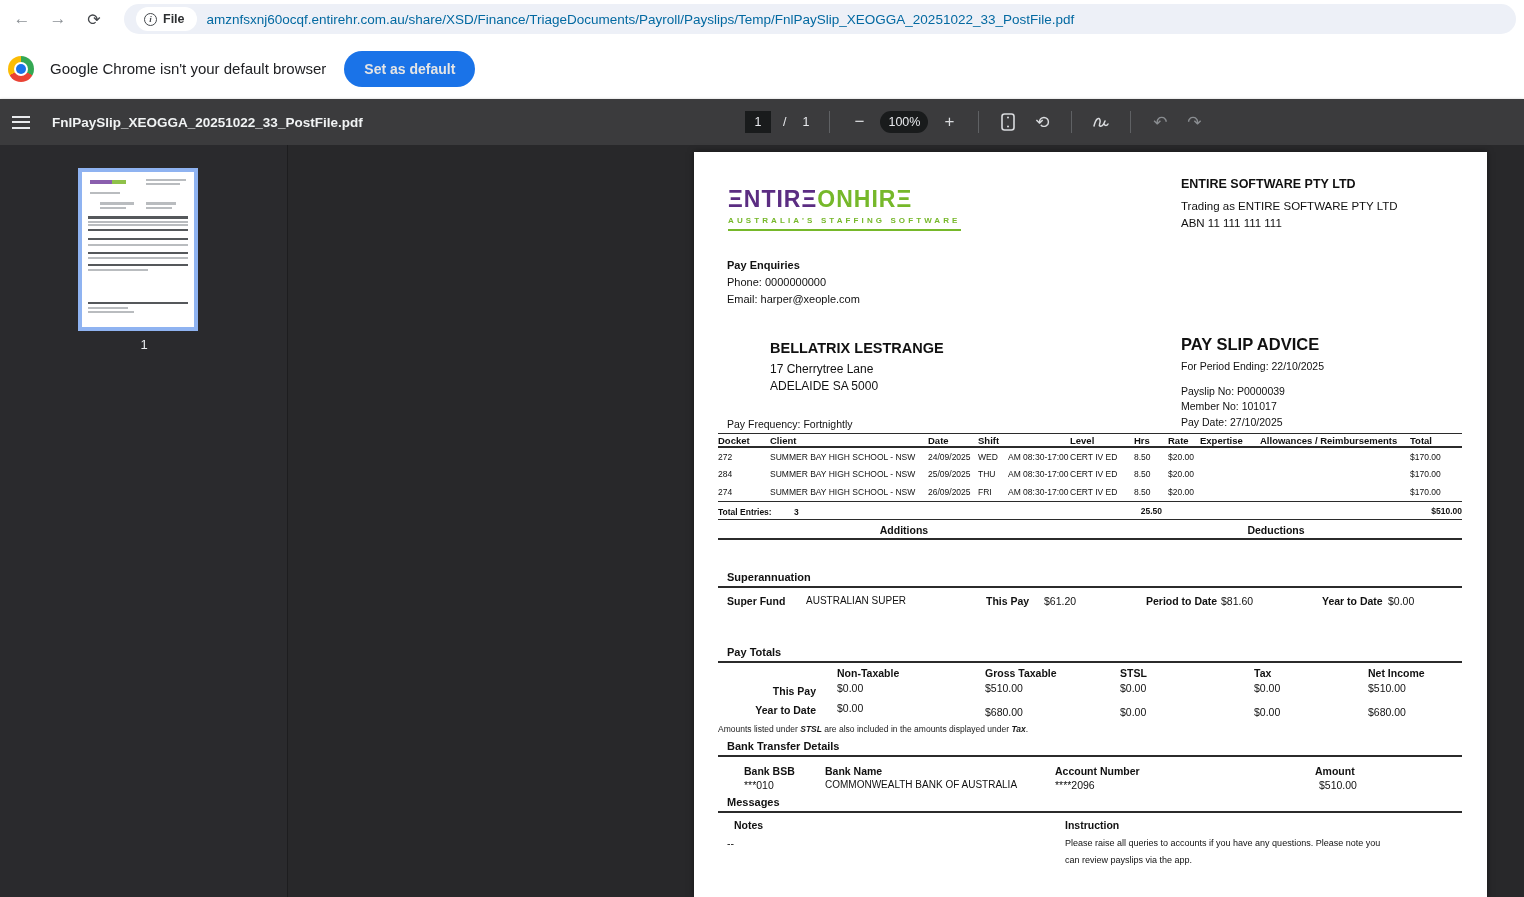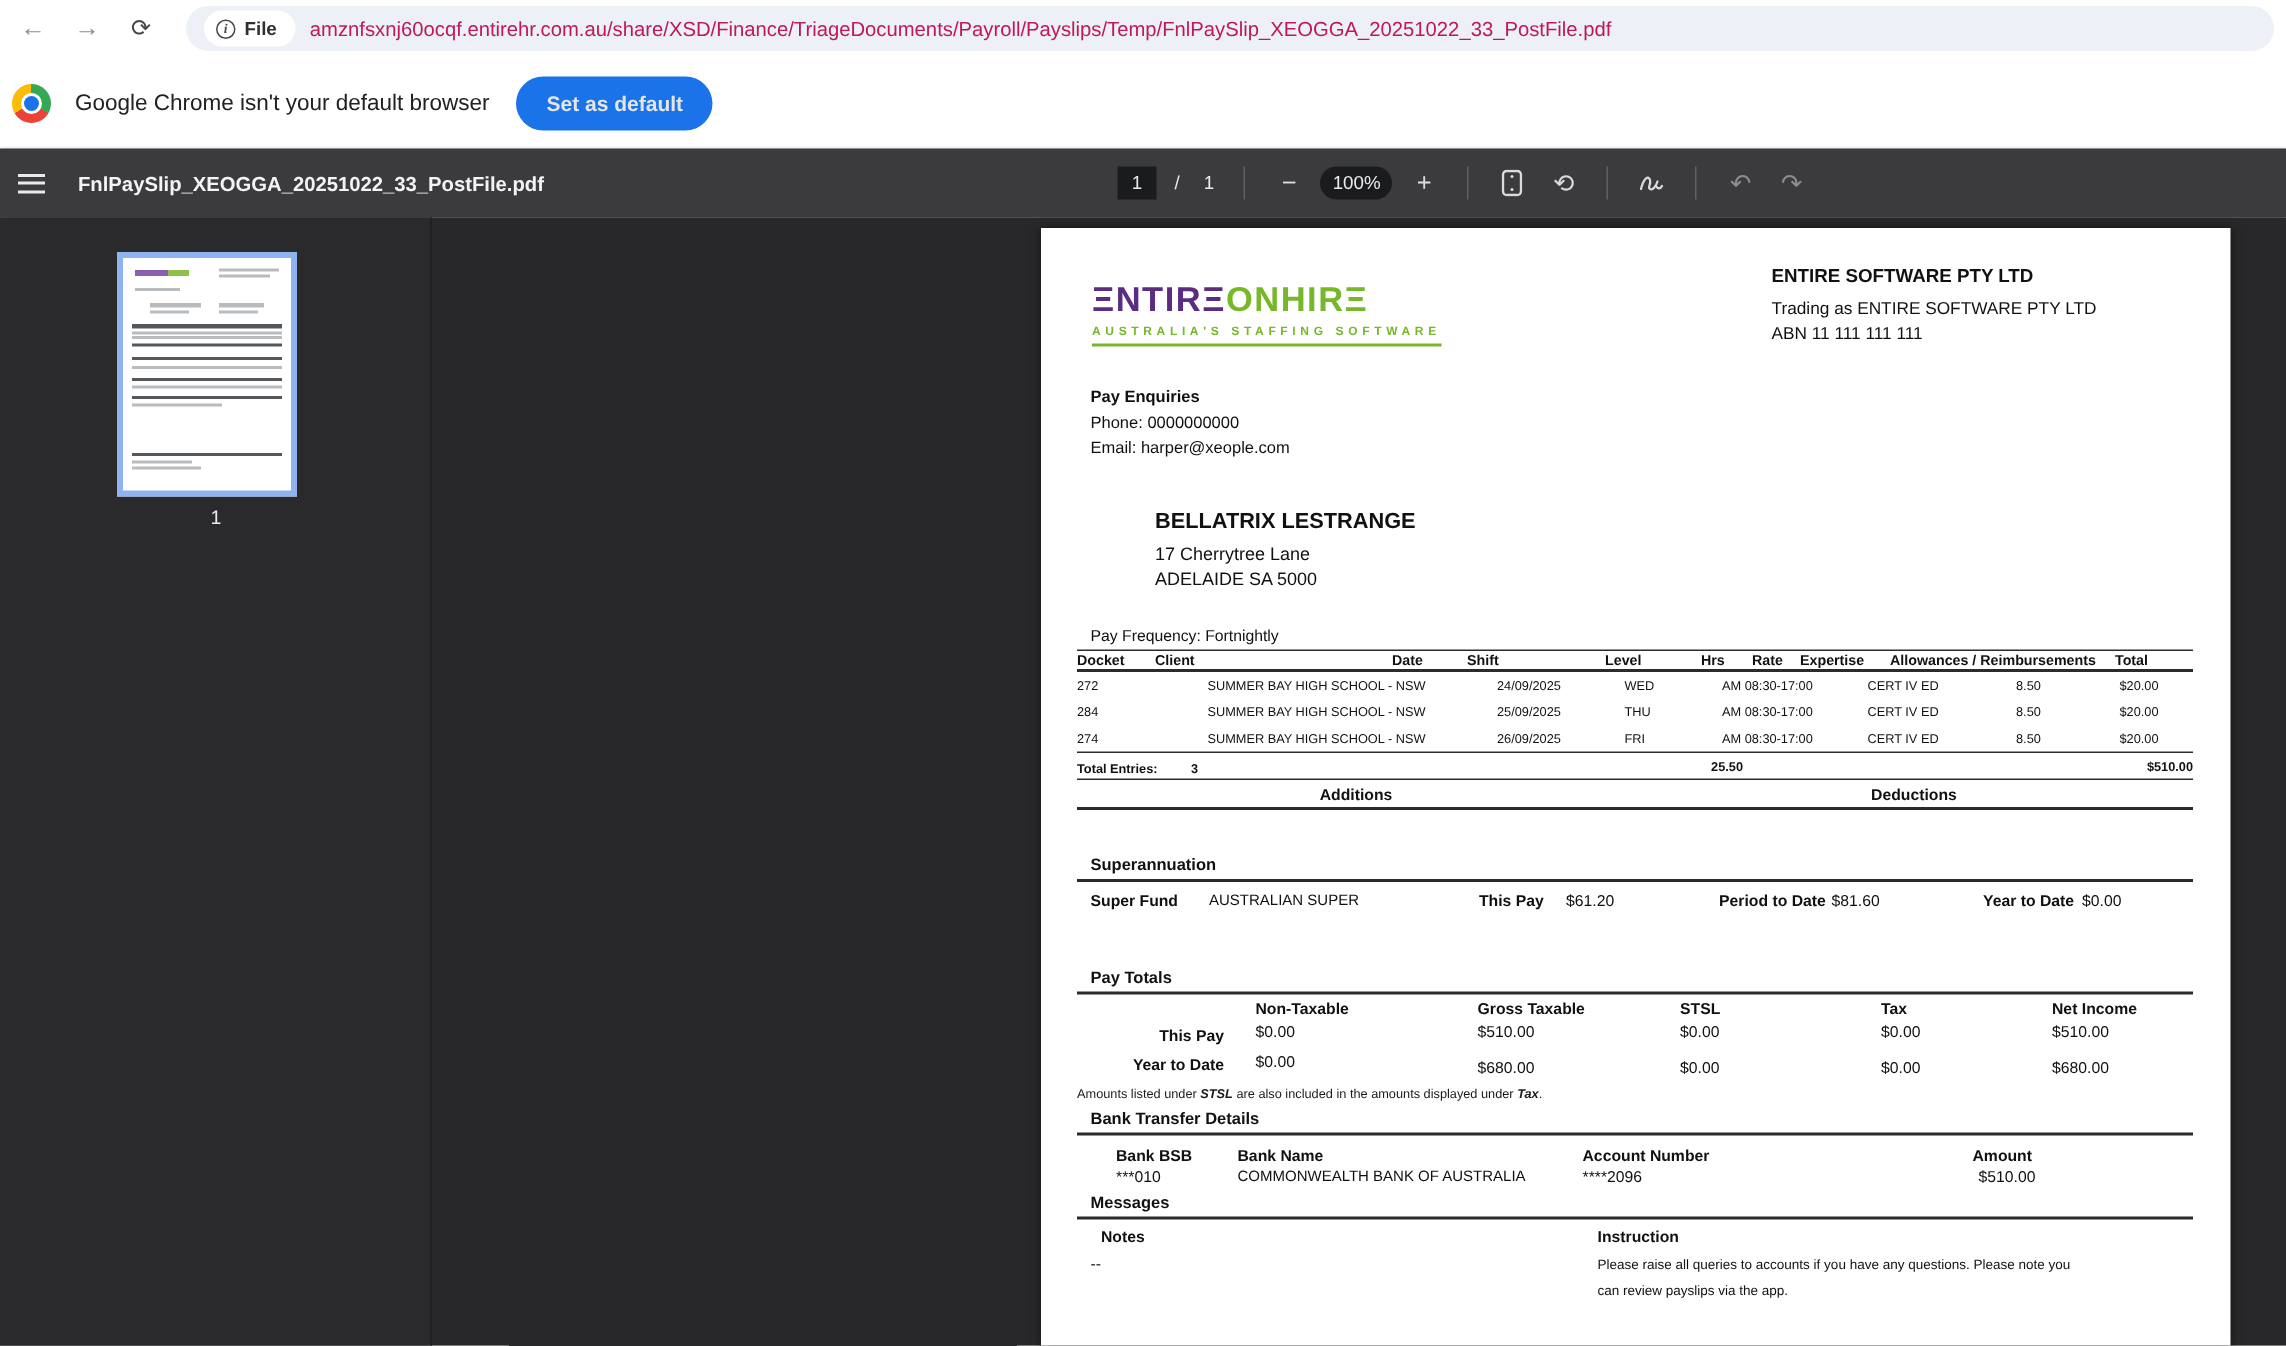--- a/index.html
+++ b/index.html
@@ -13,21 +13,21 @@
     justify-content:center; font-size:17px; color:#8b9095; margin-left:8px; cursor:pointer; }
   .navbtn.reload { color:#44474b; font-size:16px; }
   .omnibox { flex:1; height:30px; margin:0 8px 0 16px; background:#edf0f7; border-radius:15px;
     display:flex; align-items:center; padding:0 12px; }
   .file-chip { background:#fff; border-radius:12px; height:24px; display:flex; align-items:center;
     padding:0 12px 0 8px; margin-right:10px; }
   .info-icon { width:13px; height:13px; border:1.2px solid #45494d; border-radius:50%;
     color:#45494d; font-size:9px; line-height:11px; text-align:center; margin-right:6px;
     font-family:"Liberation Serif", serif; font-style:italic; font-weight:bold; }
   .file-chip-label { font-size:12.5px; font-weight:bold; color:#2d2f31; }
-  .url-text { font-size:13.5px; color:#be185d; white-space:nowrap; }
+  .url-text { font-size:13.5px; color:#0369a1; white-space:nowrap; }
 
   
   .notifbar { position:absolute; left:0; top:38px; width:1524px; height:61px; background:#fff;
     display:flex; align-items:center; }
   .chrome-logo { width:26px; height:26px; margin-left:8px; border-radius:50%;
     background:conic-gradient(from 120deg, #ea4335 0deg 120deg, #fbbc05 120deg 240deg, #34a853 240deg 360deg);
     position:relative; }
   .chrome-logo::before { content:""; position:absolute; left:6px; top:6px; width:14px; height:14px;
     border-radius:50%; background:#fff; }
   .chrome-logo::after { content:""; position:absolute; left:8px; top:8px; width:10px; height:10px;
@@ -76,21 +76,21 @@
   .hr1 { border-top:1px solid #2b2b2b; }
 
   .logo-line1 { font-size:23px; font-weight:bold; letter-spacing:1px; }
   .logo-tagline { font-size:8px; font-weight:bold; letter-spacing:3.1px; padding-bottom:4px;
     margin-top:3px; }
 
   .trow { display:grid; grid-template-columns:52px 158px 50px 30px 62px 64px 28px 38px 60px 150px 1fr;
     font-size:8.5px; align-items:center; }
   .trow .r { }
   .thead { font-size:9.5px; font-weight:bold; height:15px; }
-  .tdata { height:17.5px;gap:35px; }
+  .tdata { height:17.5px; }
 
   .prow { position:relative; height:14px; font-size:10.5px; }
   .prow span { position:absolute; white-space:nowrap; }
 
   .note-line { font-size:8.5px; color:#1a1a1a; }
   .instr { font-size:9px; line-height:17px; }
 </style>
 </head>
 <body>
 
@@ -195,20 +195,27 @@
       <div style="font-size:11px">Phone: 0000000000</div>
       <div style="font-size:11px">Email: harper@xeople.com</div>
     </div>
 
     <div class="abs" style="left:76px;top:188px;">
       <div class="b" style="font-size:14.5px">BELLATRIX LESTRANGE</div>
       <div style="font-size:12px;margin-top:6px">17 Cherrytree Lane</div>
       <div style="font-size:12px;margin-top:3px">ADELAIDE  SA  5000</div>
     </div>
 
+    <div class="abs" style="left:487px;top:183px;">
+      <div class="b" style="font-size:16.5px">PAY SLIP ADVICE</div>
+      <div style="font-size:10.5px;margin-top:6px">For Period Ending: 22/10/2025</div>
+      <div style="font-size:10.5px;margin-top:13px">Payslip No: P0000039</div>
+      <div style="font-size:10.5px;margin-top:3px">Member No: 101017</div>
+      <div style="font-size:10.5px;margin-top:4px">Pay Date: 27/10/2025</div>
+    </div>
 
     <div class="abs" style="left:33px;top:266px;font-size:10.5px">Pay Frequency: Fortnightly</div>
 
     <div class="abs" style="left:24px;top:281px;width:744px;">
       <div class="trow thead hr1" style="border-bottom:2px solid #2b2b2b">
         <span>Docket</span>
         <span>Client</span>
         <span>Date</span>
         <span style="grid-column:span 2">Shift</span>
         <span>Level</span>

